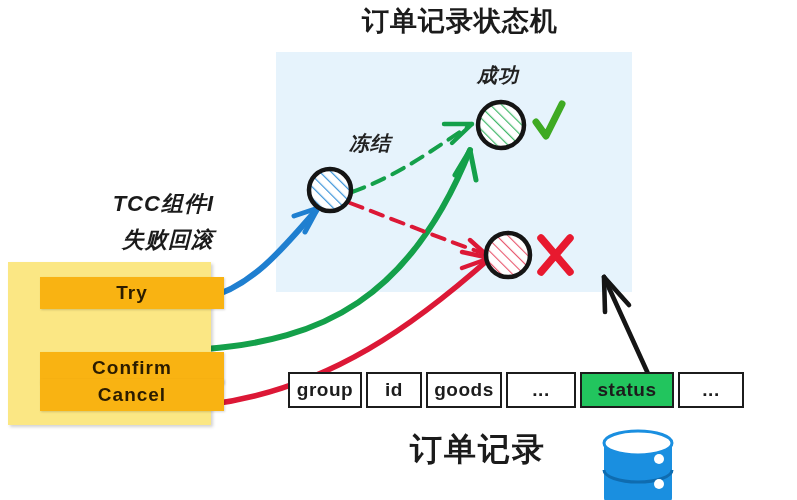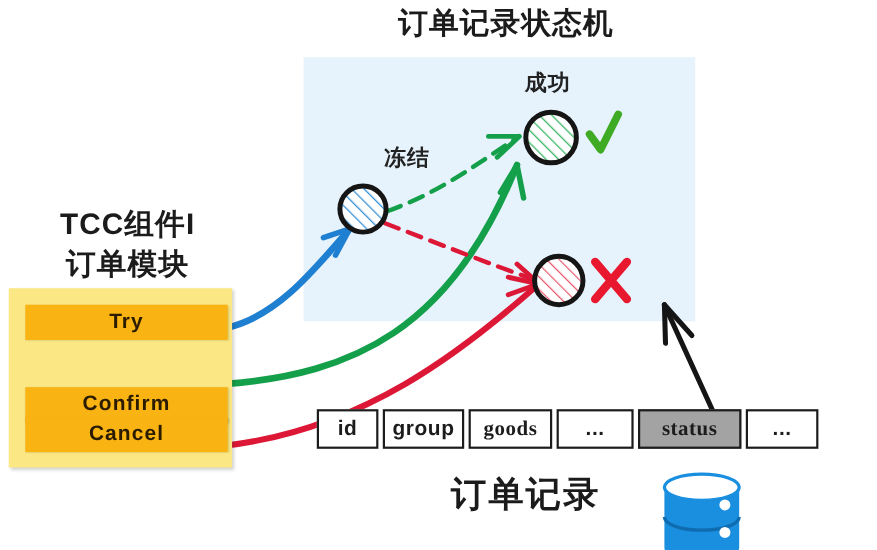--- a/index.html
+++ b/index.html
@@ -53,50 +53,52 @@
   }
 
   
   .state-label {
     position: absolute;
     font-size: 20px;
     font-weight: 600;
     color: #222222;
     white-space: nowrap;
     letter-spacing: 1px;
+    font-style: italic;
   }
   .label-frozen   { left: 302px; top: 130px; margin-left: 47px; }
   .label-success  { left: 477px; top: 62px;  }
   .label-rollback { left: 458px; top: 195px; }
 
   
   .module-title {
     position: absolute;
     left: 18px;
     top: 186px;
     width: 196px;
-    text-align: center;
-    font-size: 27px;
+    text-align: right;
+    font-size: 22px;
     font-weight: 700;
     color: #1b1b1b;
     line-height: 36px;
     letter-spacing: 1px;
+    font-style: italic;
   }
   .module-box {
     position: absolute;
     left: 8px;
     top: 262px;
     width: 203px;
     height: 163px;
     background: #fbe784;
     box-shadow: 2px 2px 3px rgba(0,0,0,0.18);
   }
   .module-btn {
     position: absolute;
-    left: 15px;
+    left: 32px;
     width: 184px;
     height: 32px;
     background: #f9b312;
     color: #2b1c00;
     font-size: 19px;
     display: flex;
     align-items: center;
     justify-content: center;
     letter-spacing: 1px;
     font-weight: 600;
@@ -124,22 +126,21 @@
     align-items: center;
     justify-content: center;
     font-size: 19px;
     color: #1c1c1c;
     letter-spacing: 0.5px;
     box-sizing: border-box;
     padding: 0 6px;
     font-weight: 600;
   }
   .record-cell.highlight {
-    background: #a3a3a3;
-    font-family: Liberation Serif, serif;
+    background: #22c55e;
   }
 
   .record-caption {
     position: absolute;
     left: 410px;
     top: 428px;
     font-size: 32px;
     font-weight: 700;
     color: #1b1b1b;
     letter-spacing: 2px;
@@ -226,33 +227,33 @@
       <circle cx="659" cy="459" r="5" fill="#ffffff"></circle>
       <circle cx="659" cy="484" r="5" fill="#ffffff"></circle>
     </g>
   </svg>
 
   <div class="state-label label-frozen">冻结</div>
   <div class="state-label label-success">成功</div>
 
   <div class="module-title">
     <div>TCC组件I</div>
-    <div>订单模块</div>
+    <div>失败回滚</div>
   </div>
 
   <div class="module-box">
     <div class="module-btn btn-try">Try</div>
     <div class="module-btn btn-confirm">Confirm</div>
     <div class="module-btn btn-cancel">Cancel</div>
   </div>
 
   <div class="record-table">
+    <div class="record-cell" style="width: 74px;">group</div>
     <div class="record-cell" style="width: 56px;">id</div>
-    <div class="record-cell" style="width: 74px;">group</div>
-    <div class="record-cell" style="width: 76px; font-family: Liberation Serif, serif;">goods</div>
+    <div class="record-cell" style="width: 76px;">goods</div>
     <div class="record-cell" style="width: 70px;">...</div>
     <div class="record-cell highlight" style="width: 94px;">status</div>
     <div class="record-cell" style="width: 66px;">...</div>
   </div>
 
   <div class="record-caption">订单记录</div>
 
 </div>
 
 </body></html>

